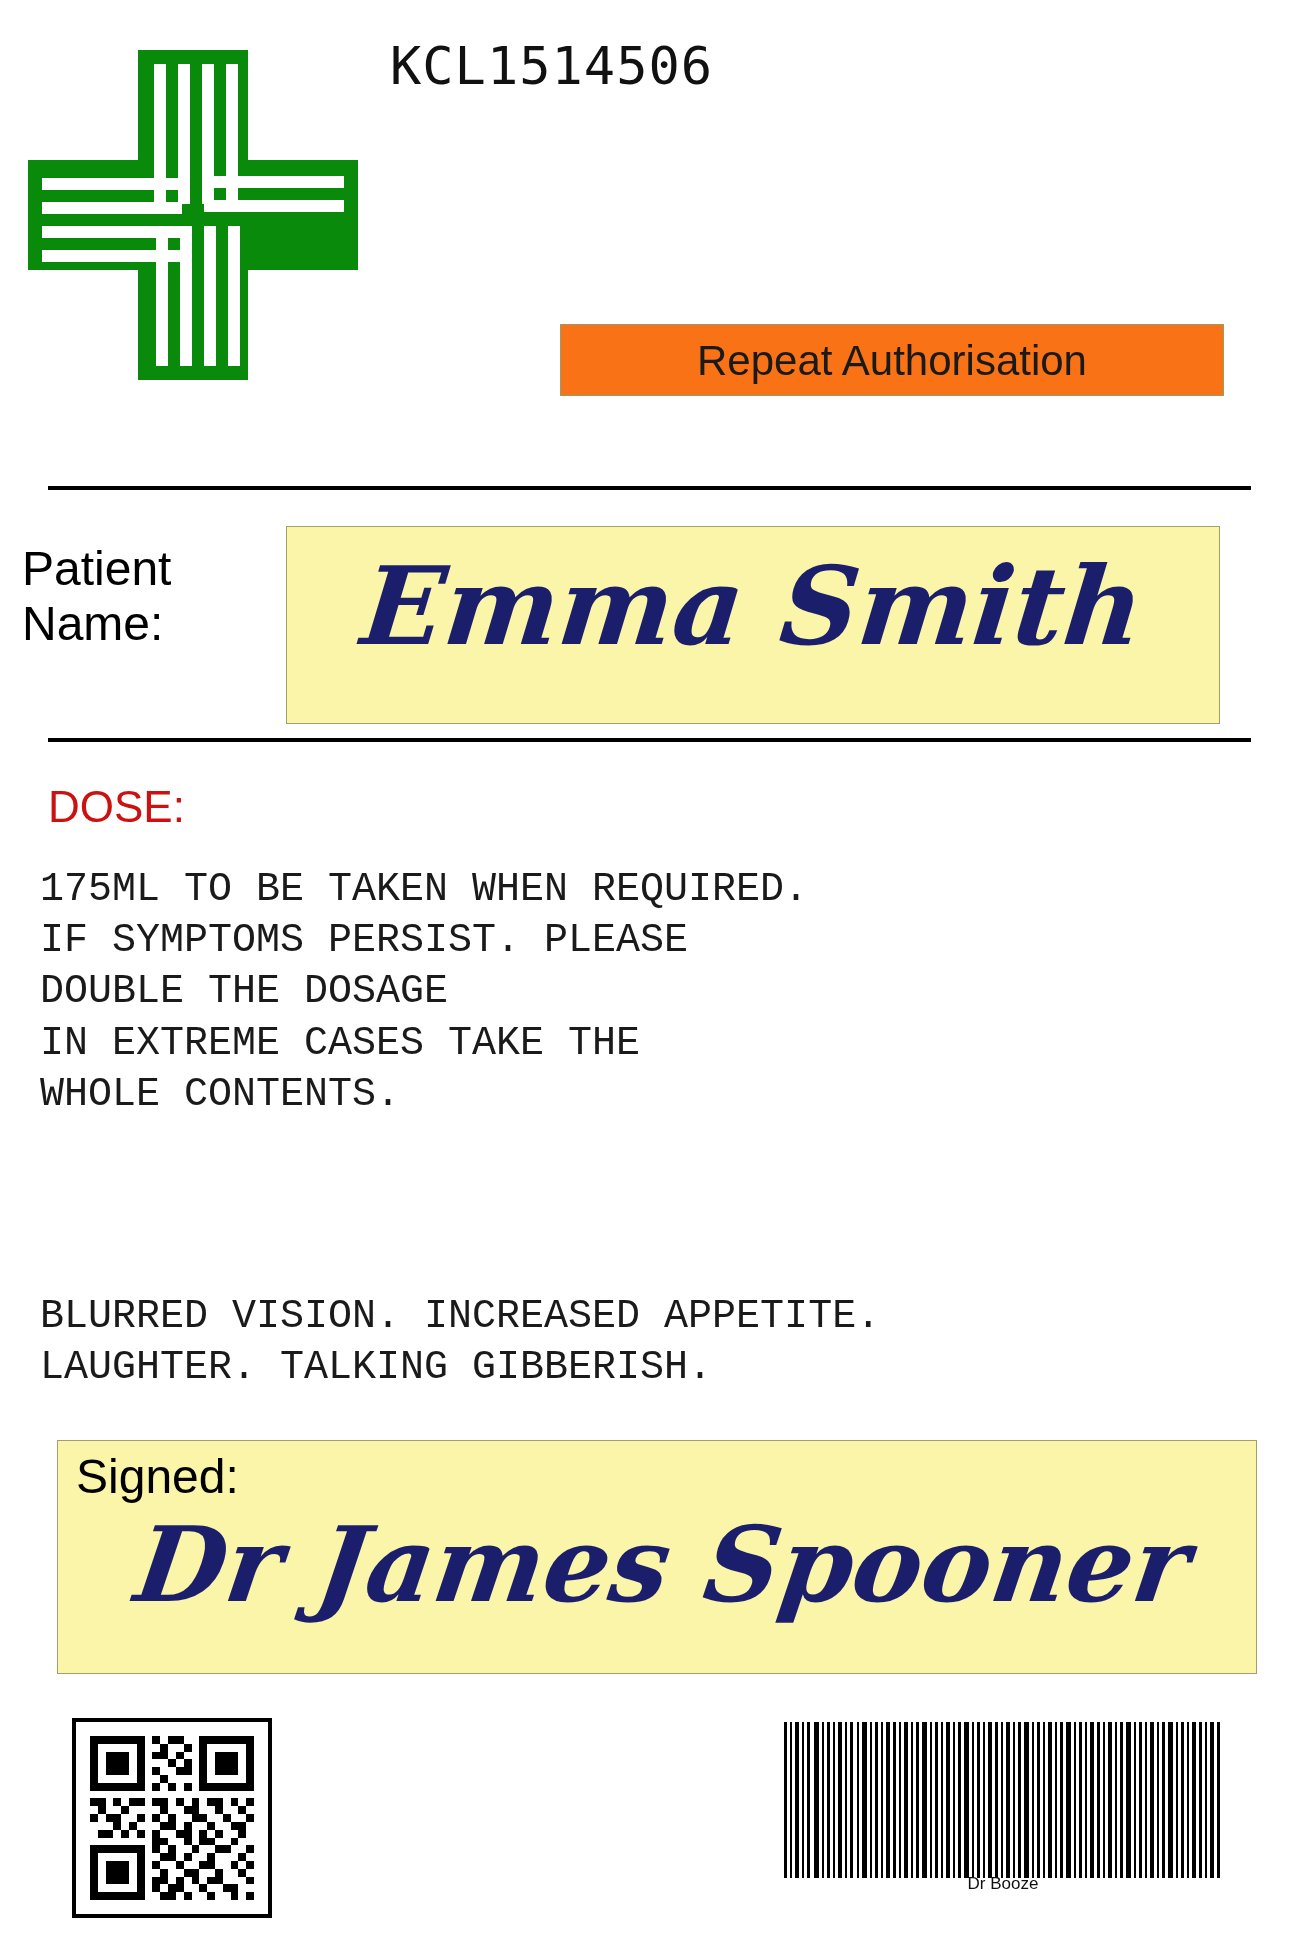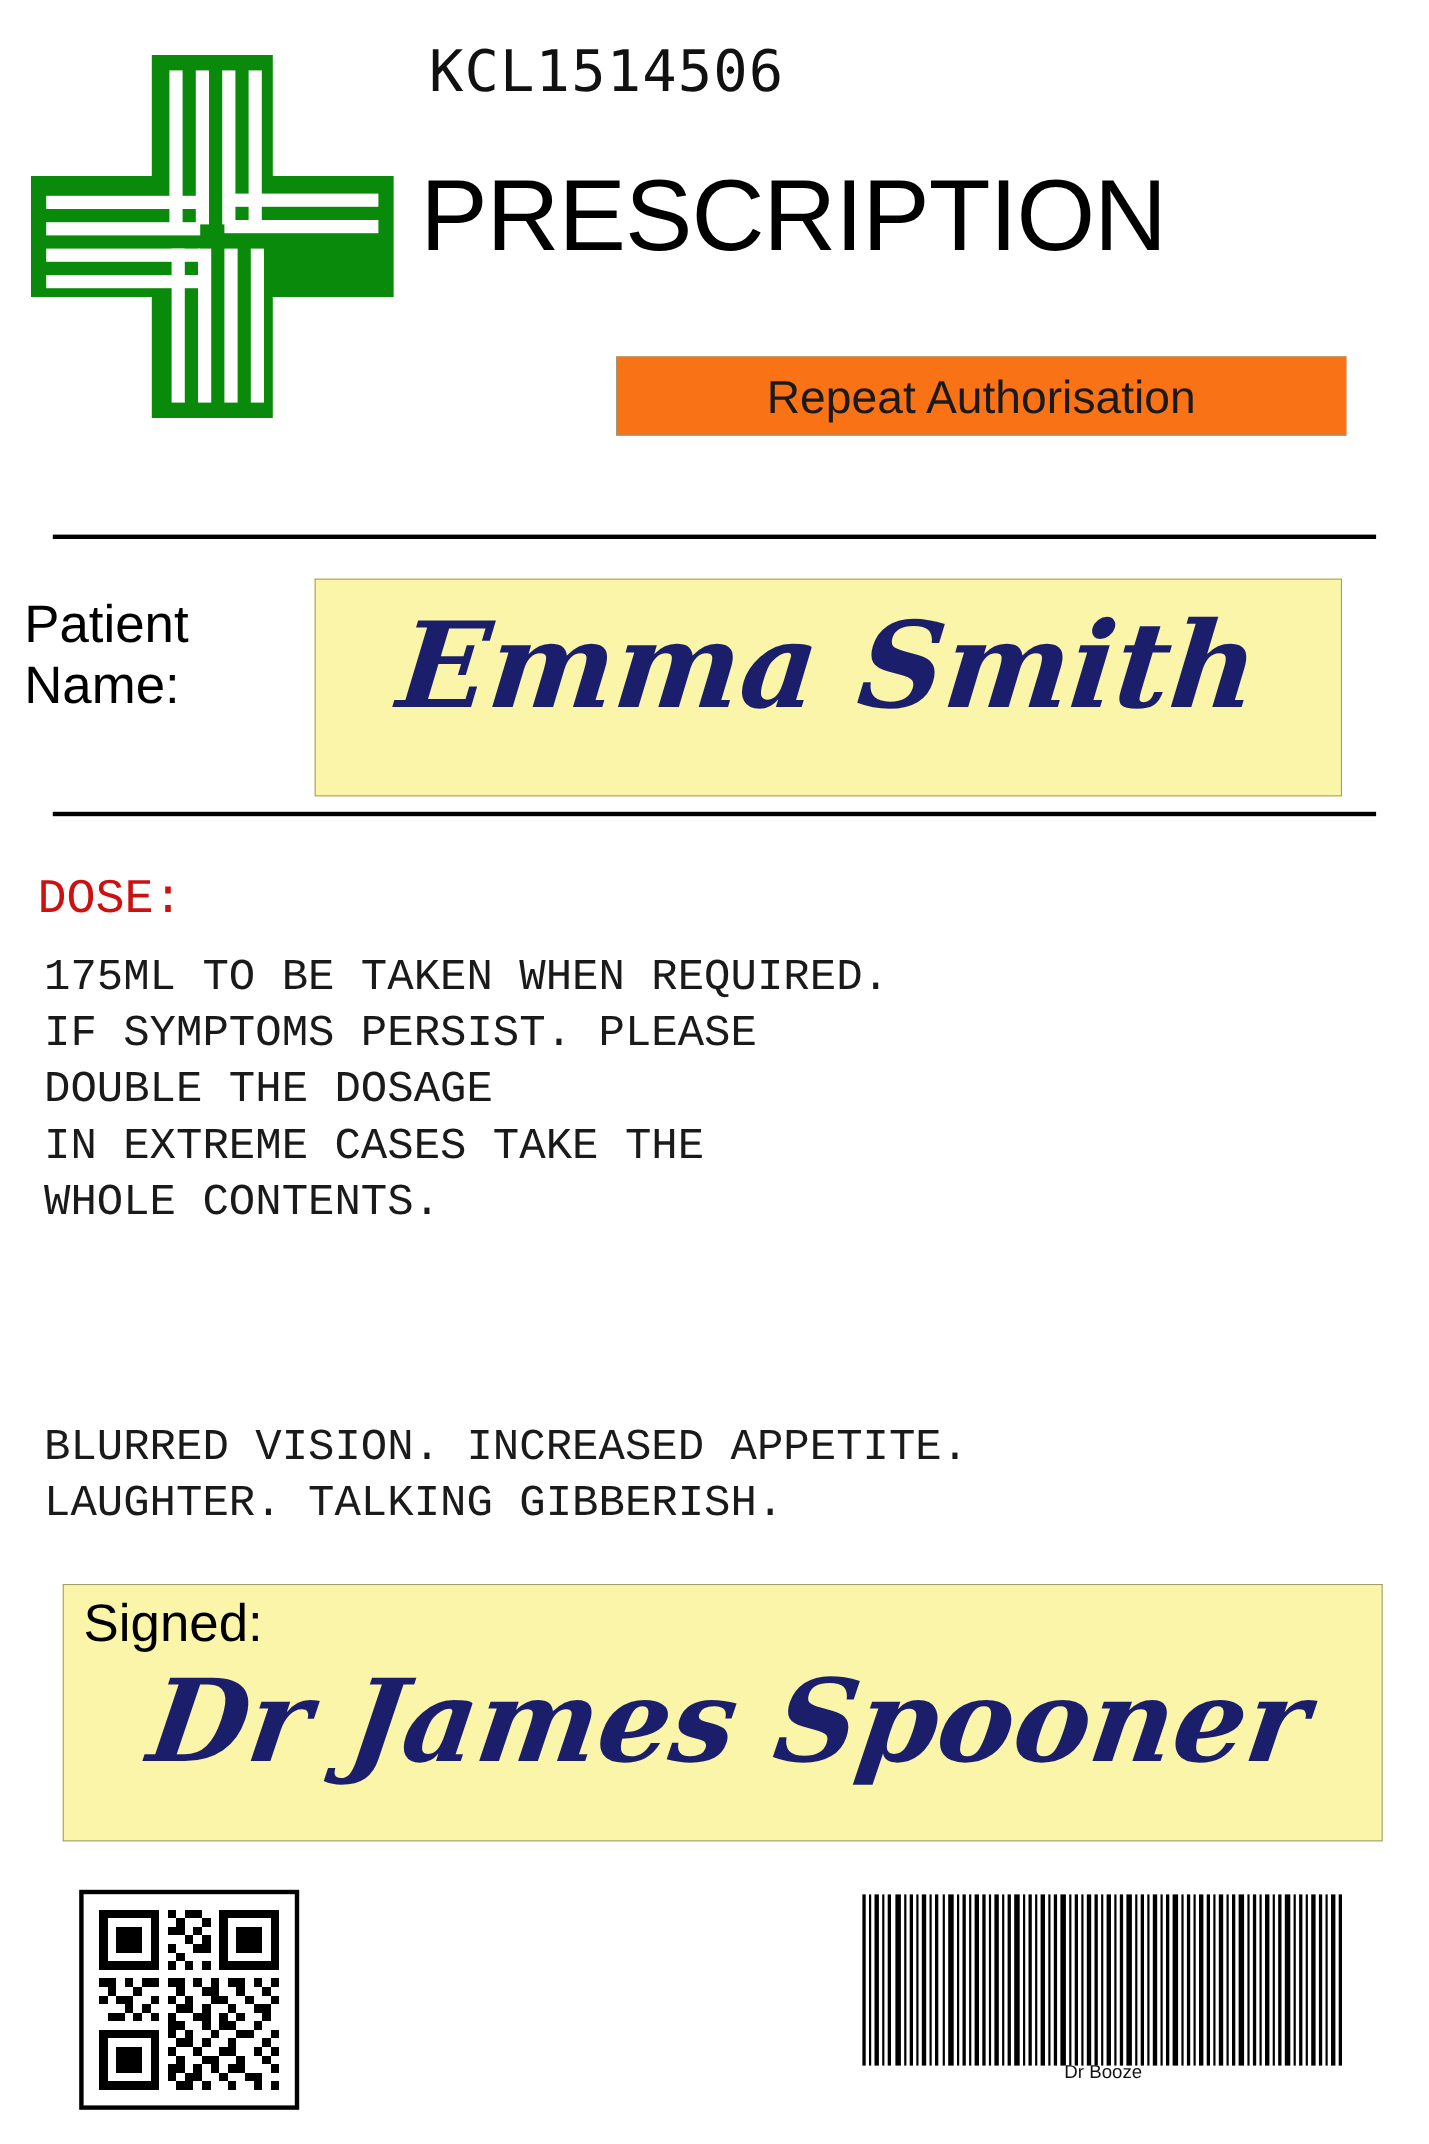--- a/index.html
+++ b/index.html
@@ -126,27 +126,26 @@
     font-weight: bold;
     font-size: 108px;
     color: #1b1f6b;
     white-space: nowrap;
     transform: skewX(-6deg);
   }
 
   
   .section-head {
     position: absolute;
-    left: 34px;
+    left: 48px;
     font-size: 44px;
     color: #cc1111;
-    font-family: Liberation Mono, monospace;
+    font-family: Liberation Sans, sans-serif;
     letter-spacing: 0px;
     white-space: nowrap;
-    margin-top: 11px;
   }
   .dose-head { top: 782px; }
   .side-head { top: 1188px; }
 
   .mono-block {
     position: absolute;
     left: 40px;
     font-family: Liberation Mono, monospace;
     font-size: 40px;
     line-height: 1.28;
@@ -263,21 +262,20 @@
           <rect x="14" y="200" width="140" height="12"></rect>
 
           <rect x="176" y="126" width="140" height="12"></rect>
           <rect x="176" y="150" width="140" height="12"></rect>
         </g>
       </svg>
     </div>
 
     <div class="rx-number">KCL1514506</div>
 
-    <div class="rx-title">PRESCRIPTION</div>
 
     <div class="repeat-box">
       <div class="repeat-text">Repeat Authorisation</div>
     </div>
   </div>
 
   <div class="rule rule-top"></div>
 
   <div class="patient-label">Patient
 Name:</div>

